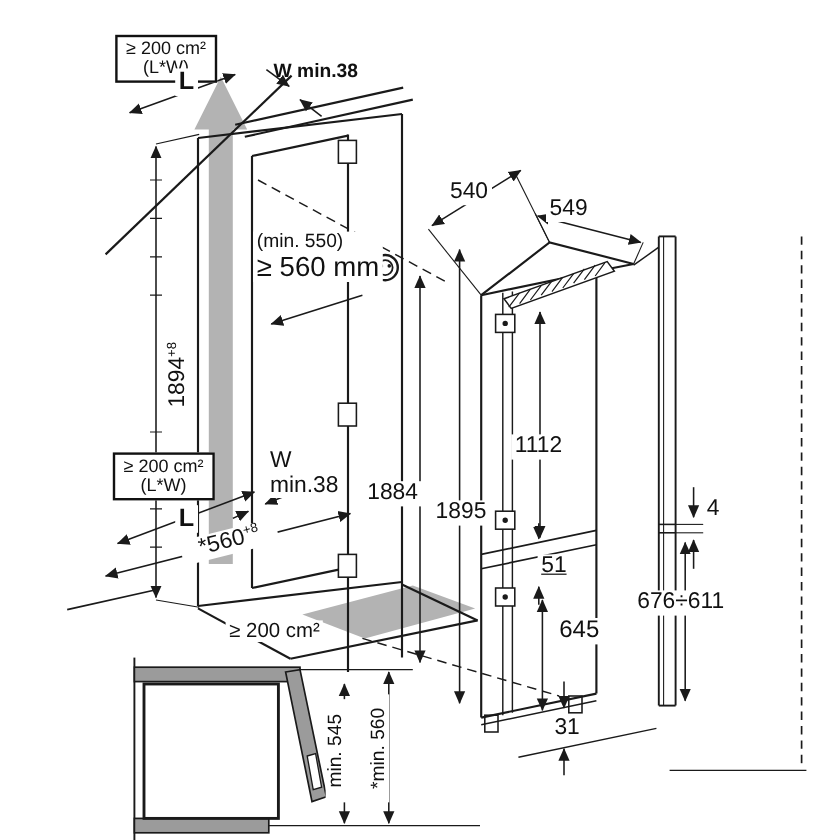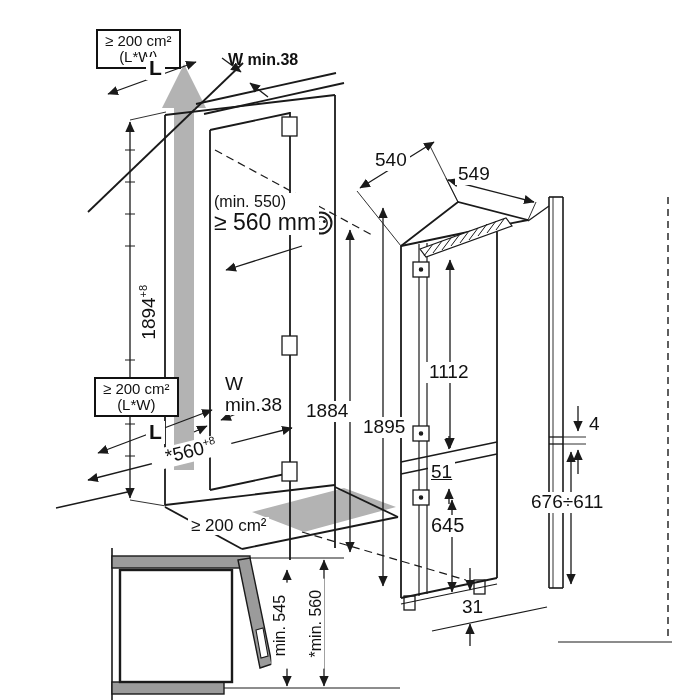--- a/index.html
+++ b/index.html
@@ -4,21 +4,21 @@
 <style>
   html,body{margin:0;padding:0;background:#fff;}
   .stage{position:relative;width:700px;height:700px;background:#fff;overflow:hidden;
          font-family:"Liberation Sans",sans-serif;color:#111;}
   .stage svg{position:absolute;left:0;top:0;z-index:1;}
   .lbl{position:absolute;z-index:2;white-space:nowrap;color:#111;
        font-family:"Liberation Sans",sans-serif;line-height:1.08;}
   .patch{background:#fff;padding:0 3px;}
   .boxed{border:2px solid #111;background:#fff;text-align:center;padding:2px 7px;}
   .num{font-size:19px;}
-  .big{font-size:20px;}
+  .big{font-size:20px;margin-left:35px;}
   .b{font-weight:700;}
   .sup{font-size:11px;vertical-align:super;line-height:0;}
   .rot90{transform:rotate(-90deg);transform-origin:center center;text-align:center;}
   .rot14{transform:rotate(-14deg);transform-origin:center center;text-align:center;}
   .title{font-size:17px;font-weight:700;letter-spacing:1px;color:#fff;
          text-shadow:-1px -1px 0 #222,1px -1px 0 #222,-1px 1px 0 #222,1px 1px 0 #222,
                      0 -1px 0 #222,0 1px 0 #222,-1px 0 0 #222,1px 0 0 #222;}
 </style>
 </head>
 <body>
@@ -202,21 +202,21 @@
 <div class="lbl patch num" style="left:426px;top:362px;">1112</div>
 
 <div class="lbl boxed" style="left:94px;top:377px;font-size:15px;">
   <div>≥ 200 cm²</div>
   <div>(L*W)</div>
 </div>
 <div class="lbl patch b" style="left:146px;top:421px;font-size:21px;">L</div>
 
 <div class="lbl patch" style="left:188px;top:517px;font-size:17px;">≥ 200 cm²</div>
 
-<div class="lbl patch num" style="left:428px;top:462px;text-decoration:underline;">51</div>
+<div class="lbl patch num" style="left:448px;top:462px;text-decoration:underline;">51</div>
 <div class="lbl patch big" style="left:428px;top:515px;">645</div>
 <div class="lbl patch num" style="left:459px;top:597px;">31</div>
 <div class="lbl patch num" style="left:586px;top:414px;">4</div>
 <div class="lbl patch num" style="left:528px;top:492px;">676÷611</div>
 
 <div class="lbl patch rot90" style="left:237px;top:617px;width:80px;font-size:16px;">min. 545</div>
 <div class="lbl patch rot90" style="left:271px;top:615px;width:84px;font-size:16px;">*min. 560</div>
 
 </div>
 

